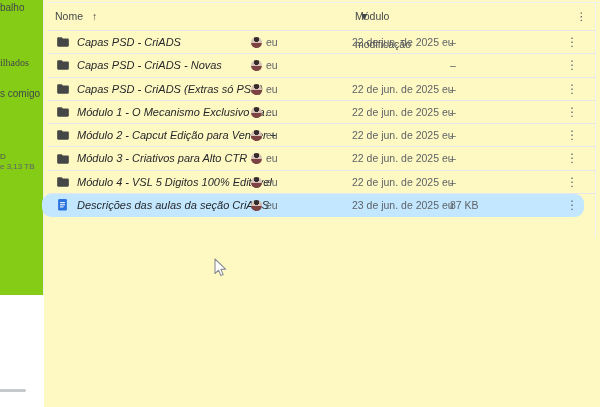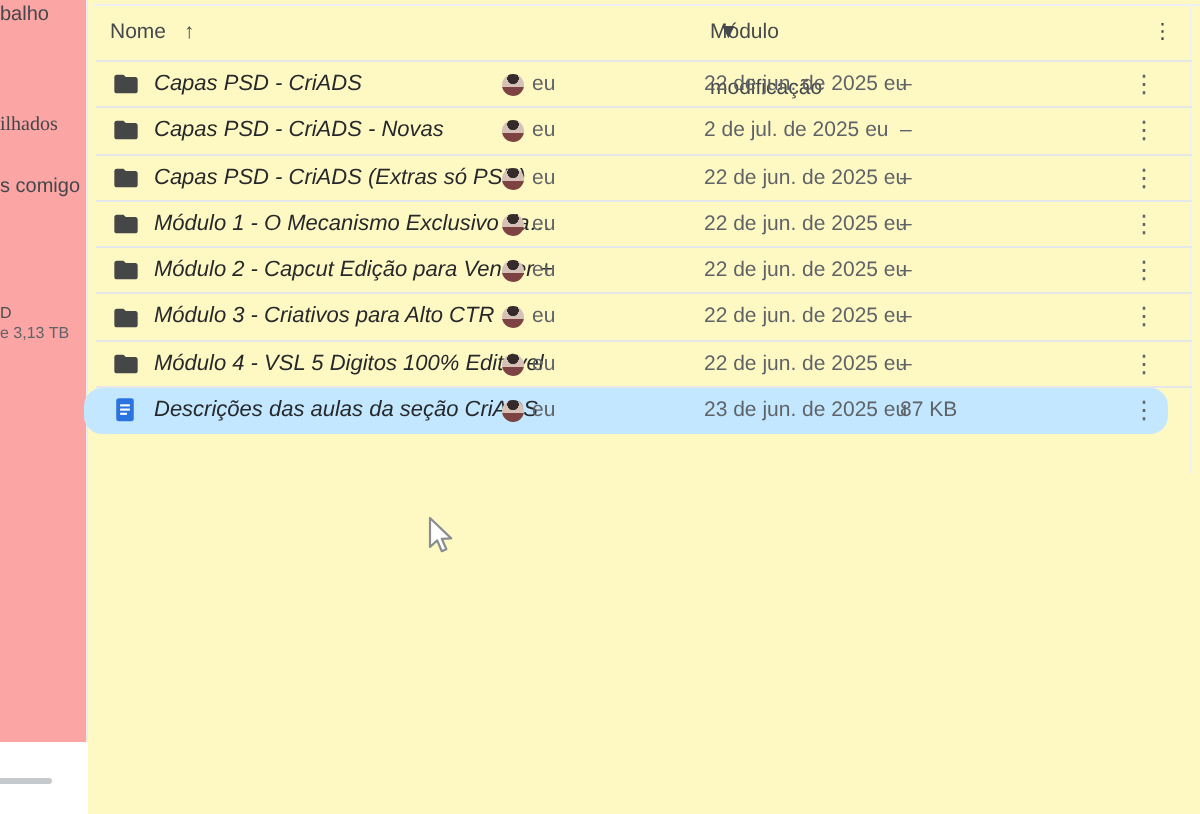--- a/index.html
+++ b/index.html
@@ -3,22 +3,22 @@
 <meta charset="utf-8">
 <style>
   html,body{margin:0;padding:0;}
   body{
     width:600px;height:407px;position:relative;overflow:hidden;
     background:#ffffff;font-family:"Liberation Sans",sans-serif;
     -webkit-font-smoothing:antialiased;
   }
   
   .sidebar{
-    position:absolute;left:0;top:0;width:43px;height:371px;
-    background:#fca5a5;border-right:1px solid #ececef;
+    position:absolute;left:0;top:0;width:43px;height:295px;
+    background:#84cc16;border-right:1px solid #ececef;
   }
   .frag{position:absolute;left:0;white-space:nowrap;color:#43474a;font-size:10px;}
   .frag.f1{top:2px;}
   .frag.f2{top:57px;font-family:Liberation Serif, serif;}
   .frag.f3{top:88px;text-align:center;}
   .frag.f4{top:152px;font-size:8px;color:#4a4d50;}
   .frag.f5{top:162px;font-size:8px;color:#5f6368;}
   .sidebar-bar{
     position:absolute;left:0;top:389px;width:26px;height:3px;
     background:#c6c9cc;border-radius:0 3px 3px 0;
@@ -107,21 +107,20 @@
   <div class="row folder">
     <span class="icon folder">
       <svg width="14" height="14" viewBox="0 0 24 24">
         <path d="M9.8 4l2 2H20c1.1 0 2 .9 2 2v10c0 1.1-.9 2-2 2H4c-1.1 0-2-.9-2-2V6c0-1.1.9-2 2-2h5.8z" fill="#444746"></path>
       </svg>
     </span>
 
     <span class="c-name">Capas PSD - CriADS - Novas</span>
     <span class="avatar"></span>
     <span class="c-owner">eu</span>
-    <span class="c-modified">2 de jul. de 2025 eu</span>
     <span class="c-size">–</span>
     <span class="c-menu">⋮</span>
   </div>
 
   <div class="row folder">
     <span class="icon folder">
       <svg width="14" height="14" viewBox="0 0 24 24">
         <path d="M9.8 4l2 2H20c1.1 0 2 .9 2 2v10c0 1.1-.9 2-2 2H4c-1.1 0-2-.9-2-2V6c0-1.1.9-2 2-2h5.8z" fill="#444746"></path>
       </svg>
     </span>

